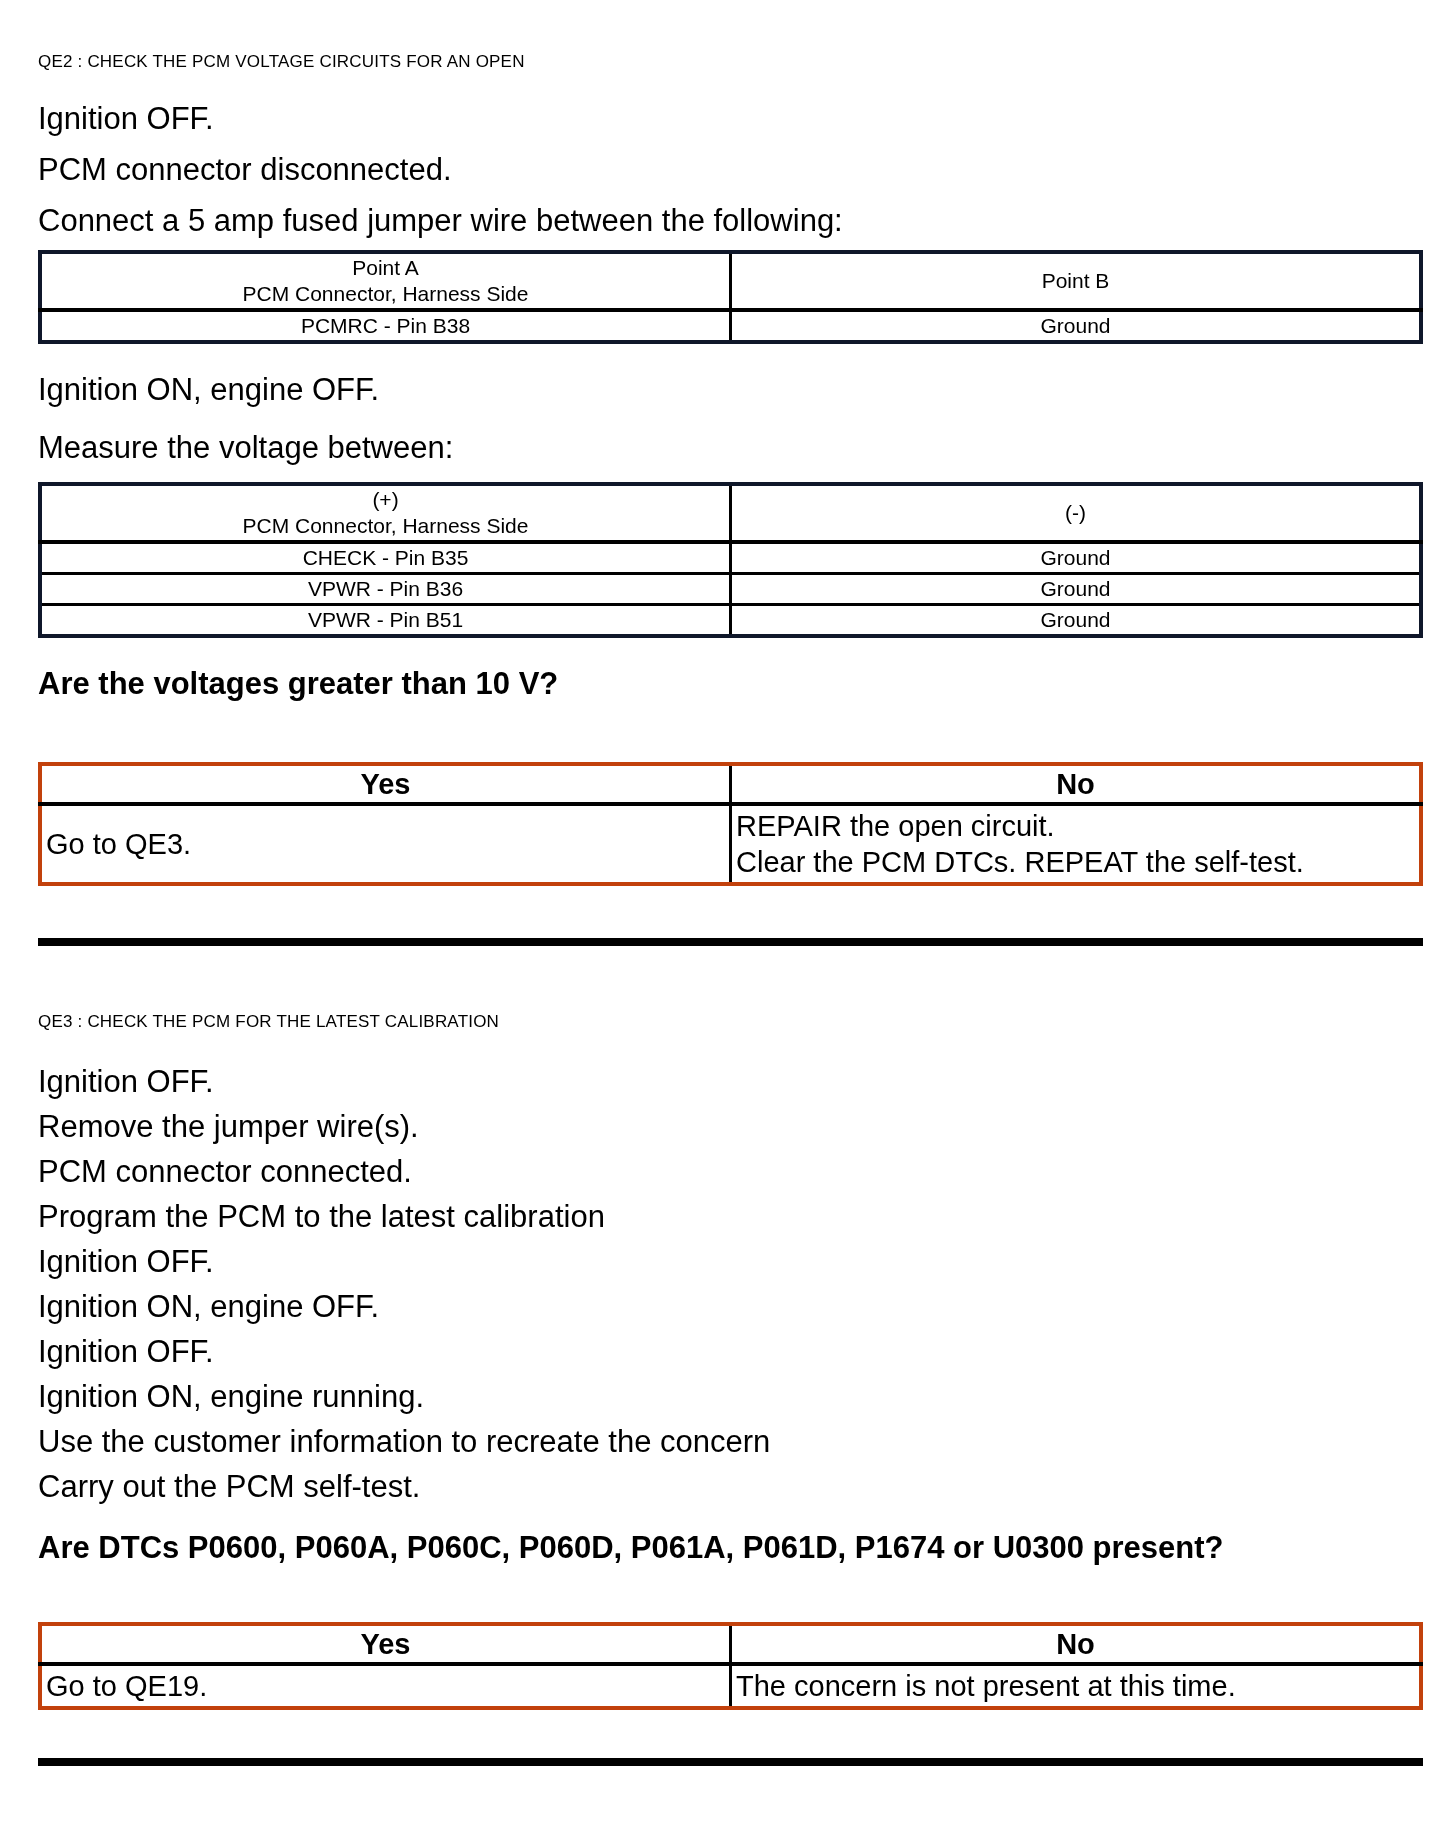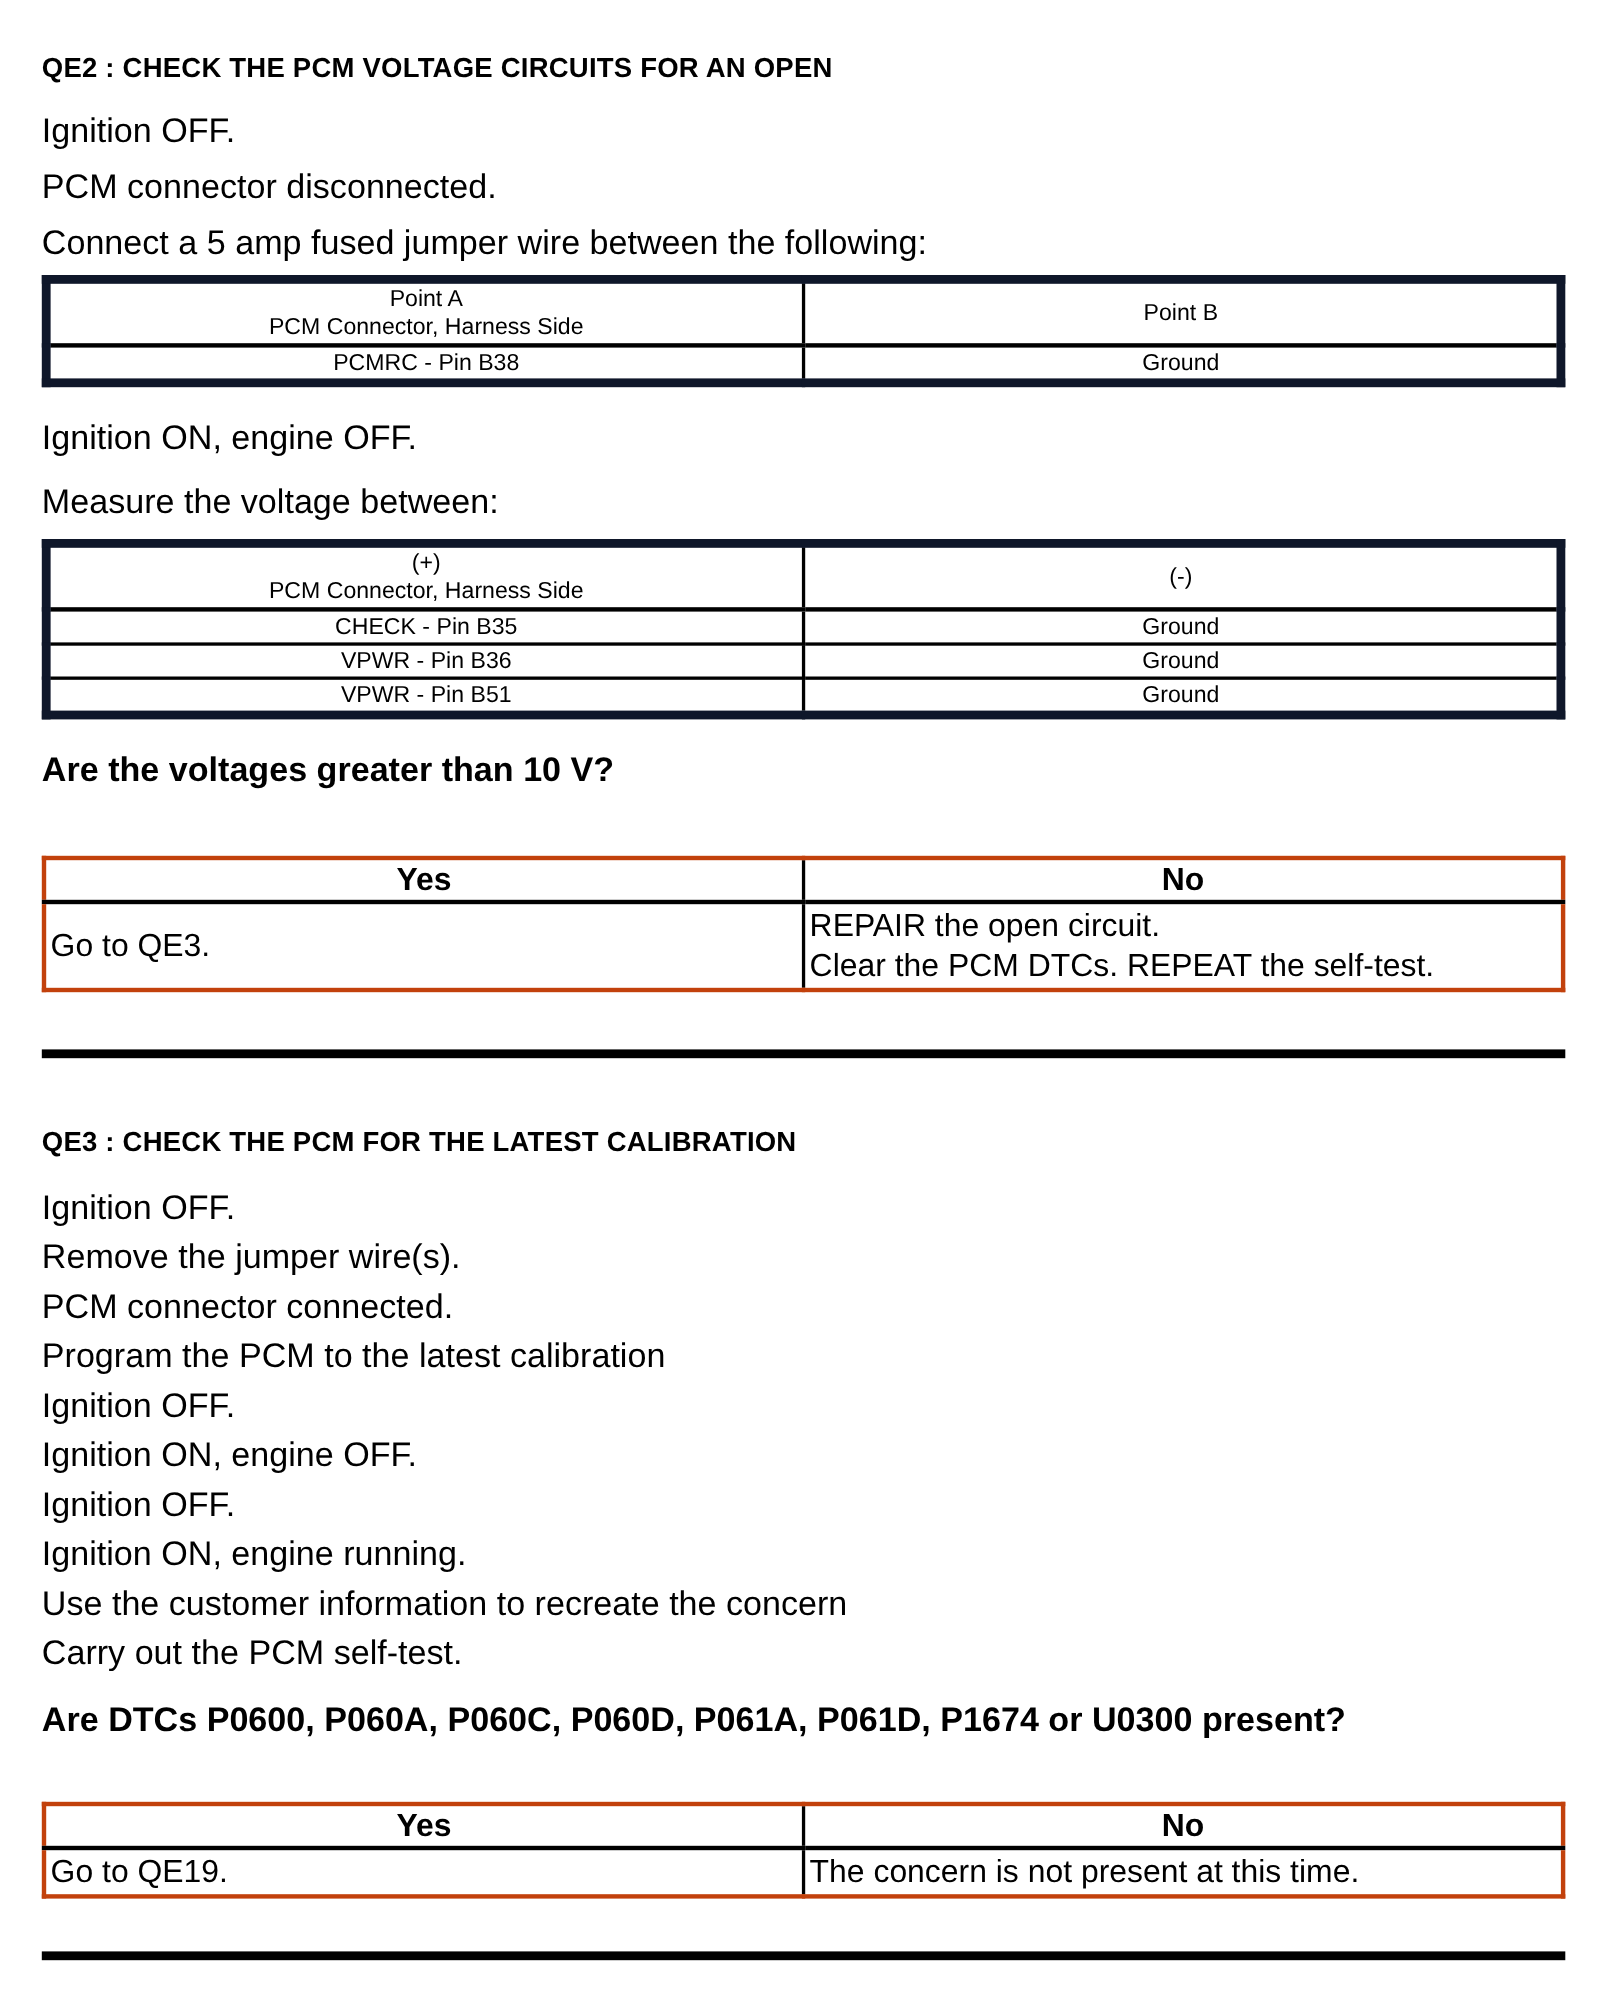--- a/index.html
+++ b/index.html
@@ -6,34 +6,34 @@
   html, body { background:#ffffff; }
   body {
     width:1456px; height:1822px;
     color:#000;
     font-family:"Liberation Sans", sans-serif;
     overflow:hidden;
   }
   .page { padding:48px 33px 0 38px; }
 
   .test-title {
-    font-size:25px;
-    font-weight:700;
+    font-size:17px;
+    font-weight:400;
     line-height:28px;
     letter-spacing:0.2px;
   }
 
   .step { font-size:31px; line-height:31px; margin-top:20px; }
   .step.first { margin-top:27px; }
   .step.gap-lg { margin-top:30px; }
   .step.gap-xl { margin-top:27px; }
 
   table { width:100%; border-collapse:collapse; table-layout:fixed; }
 
-  .pin-table { border:8px solid #0f172a; margin-top:14px; }
+  .pin-table { border:4px solid #0f172a; margin-top:14px; }
   .pin-table.mt-volt { margin-top:19px; }
   .pin-table th, .pin-table td {
     border:3px solid #000;
     font-size:21px; font-weight:400;
     text-align:center; line-height:26px;
     padding:1px 4px;
   }
   .pin-table thead th { border-bottom:4px solid #000; }
 
   .question {

